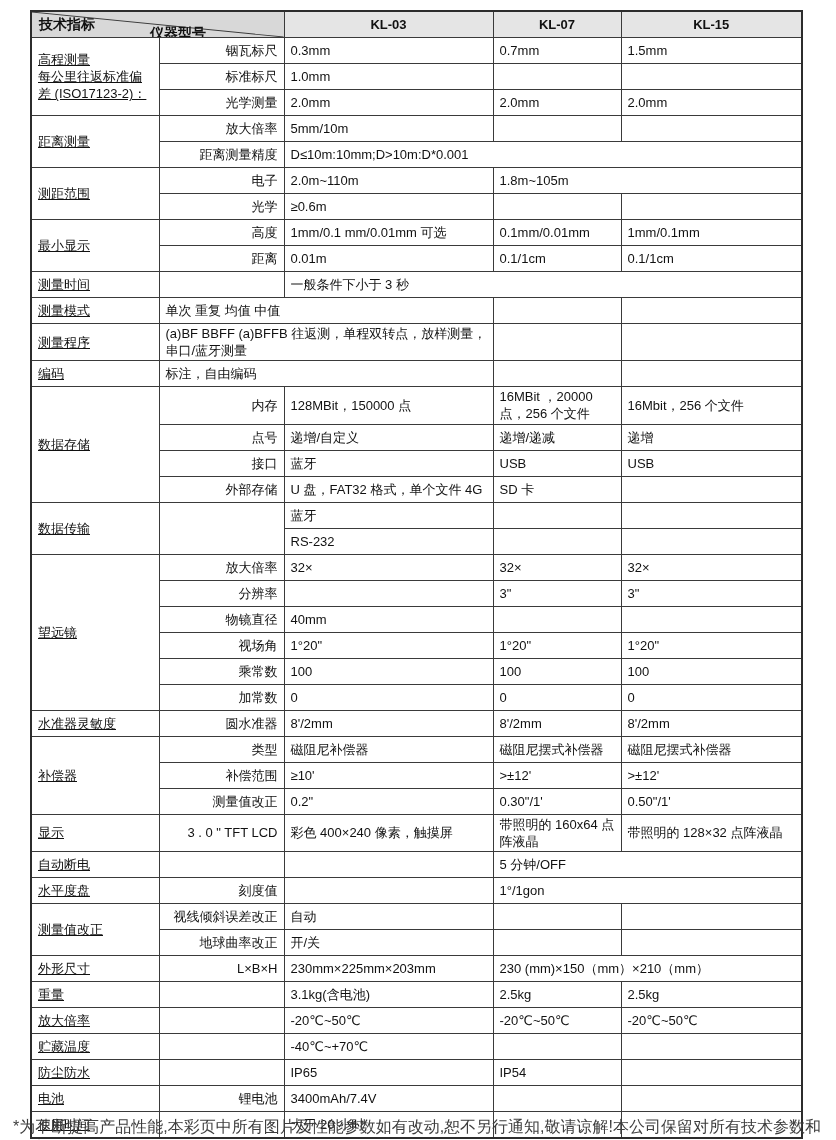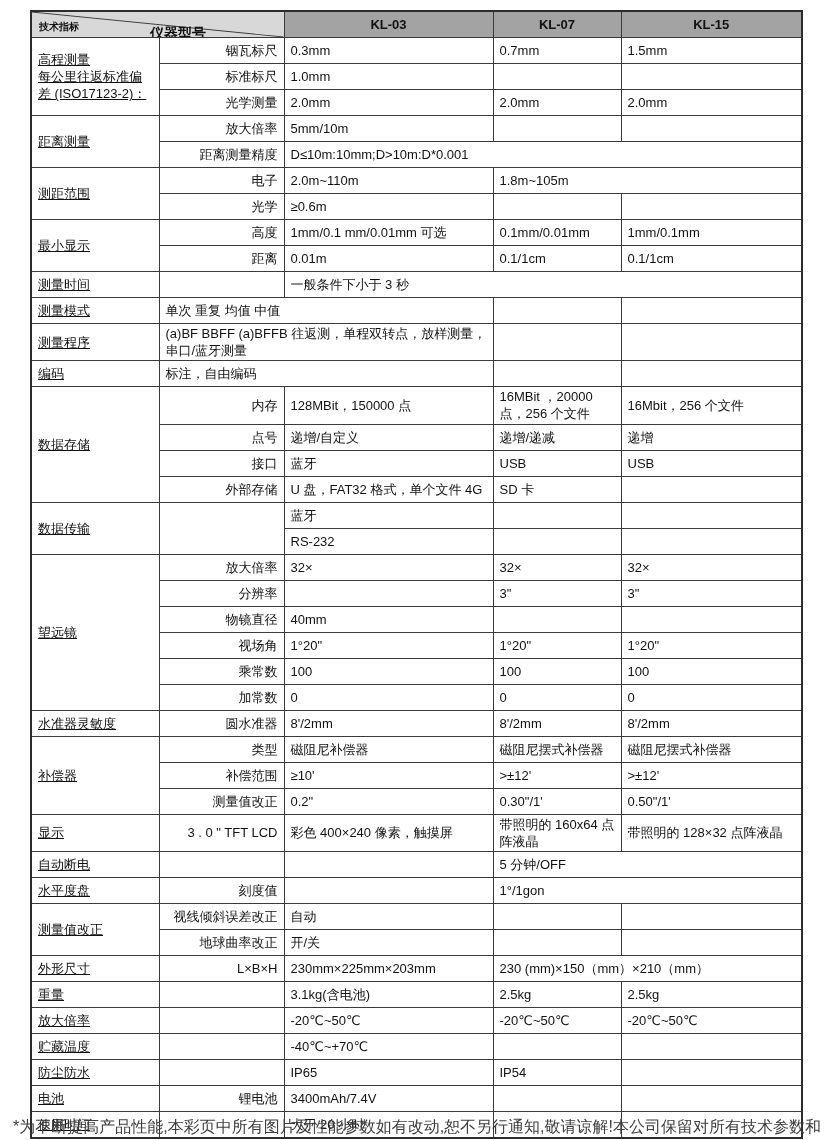--- a/index.html
+++ b/index.html
@@ -1,25 +1,25 @@
 <!DOCTYPE html>
 <html><head>
 <meta charset="utf-8">
 <style>
   html,body{margin:0;padding:0;width:836px;height:1140px;background:#ffffff;overflow:hidden;}
   body{font-family:"Liberation Sans","DejaVu Sans",sans-serif;color:#111;}
   .page{position:relative;width:836px;height:1140px;background:#fff;}
   table.spec{position:absolute;left:30px;top:10px;border-collapse:collapse;table-layout:fixed;width:771px;}
   table.spec td{border:1px solid #3a3a3a;padding:1px 6px;height:23px;font-size:13px;line-height:1.32;vertical-align:middle;overflow:hidden;word-break:break-word;}
   table.spec{border:2px solid #2c2c2c;}
-  thead td{background:#a3a3a3;font-weight:bold;text-align:center;font-size:14px;height:46px;}
+  thead td{background:#e5e5e5;font-weight:bold;text-align:center;font-size:14px;height:46px;}
   td.diag{position:relative;padding:0;background:#d8d8d8;}
   td.diag .svgwrap{position:absolute;left:0;top:0;width:100%;height:100%;}
   td.diag .top-label{position:absolute;top:12px;left:118px;font-weight:bold;font-size:14px;}
-  td.diag .bottom-label{position:absolute;bottom:4px;left:7px;font-weight:bold;font-size:10px;}
+  td.diag .bottom-label{position:absolute;bottom:4px;left:7px;font-weight:bold;font-size:14px;}
   td.g{text-align:left;text-decoration:underline;}
   td.s{text-align:right;}
   td.v{text-align:left;}
   td.c{text-align:left;}
   td.pre{white-space:pre-line;}
   .footer-note{position:absolute;left:13px;top:1117px;width:820px;font-size:16px;color:#3d3d3d;letter-spacing:0px;}
 </style>
 </head>
 <body>
 

